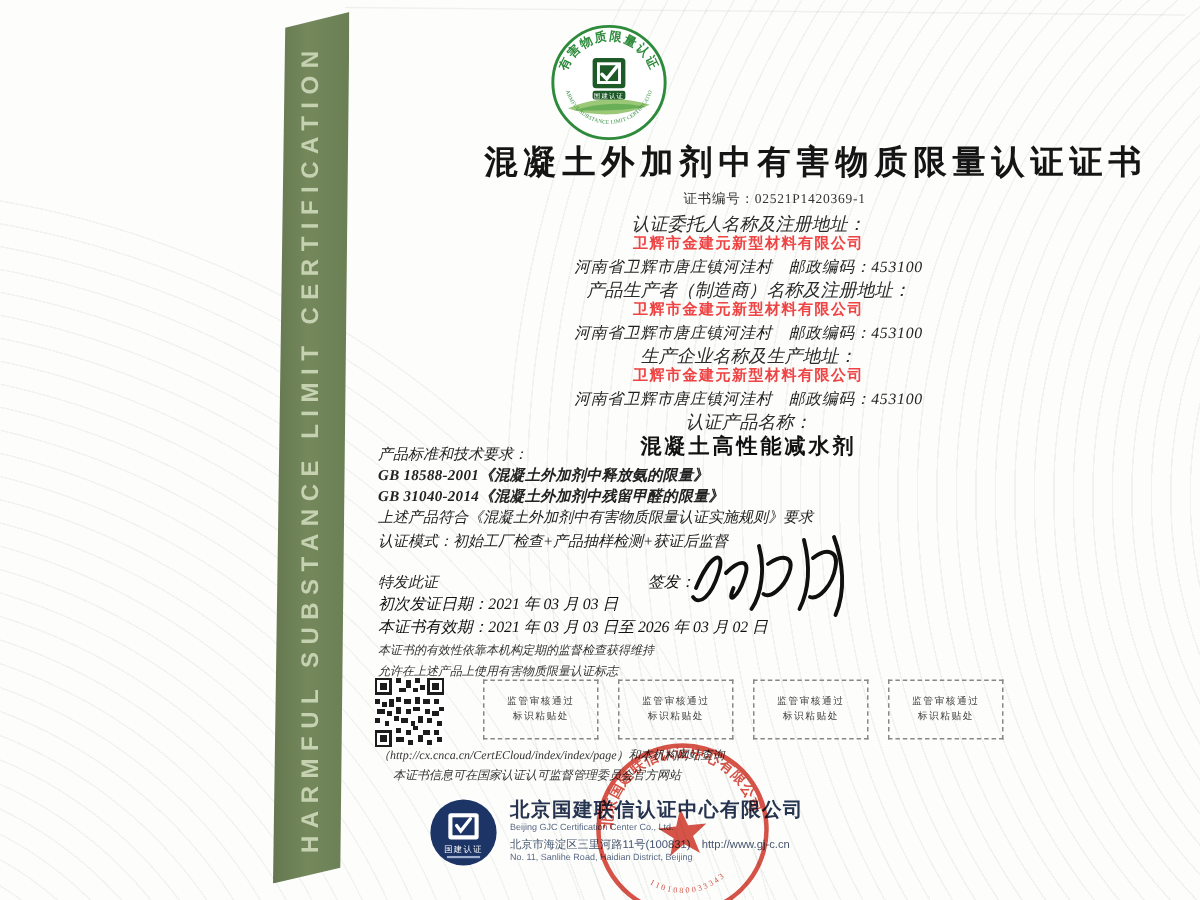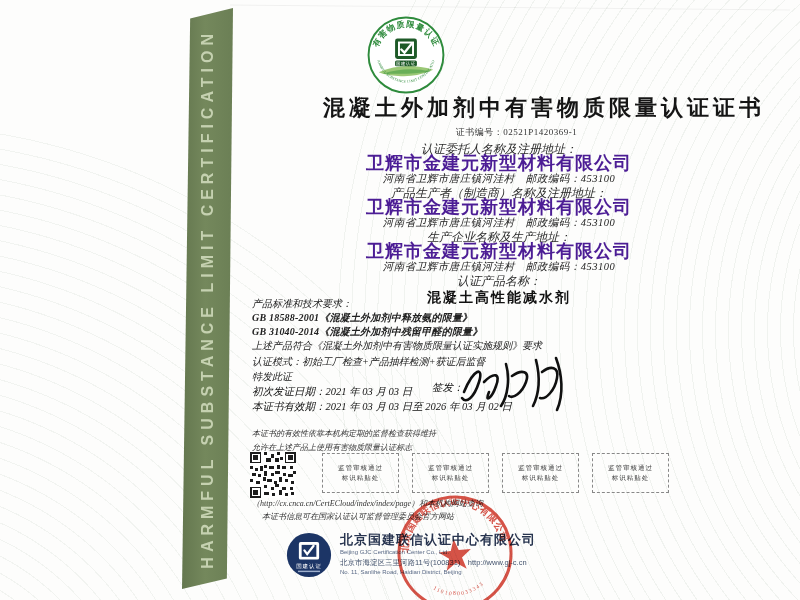--- a/index.html
+++ b/index.html
@@ -20,28 +20,28 @@
   .band-text{writing-mode:vertical-rl;transform:rotate(180deg);
     font-family:"Liberation Sans",sans-serif;font-weight:bold;font-size:16px;
     letter-spacing:5px;color:rgba(212,222,192,0.85);white-space:nowrap;}
   
   .title{position:absolute;left:233px;top:93px;width:532px;text-align:right;
     font-family:"Liberation Sans",sans-serif;font-weight:bold;font-size:22px;
     letter-spacing:4px;color:#151515;}
   .center-col{position:absolute;left:233px;top:126px;width:532px;text-align:center;color:#222;}
   .l-cert{font-size:9px;letter-spacing:.5px;margin-bottom:3px;color:#333;padding-left:35px;}
   .l-label{font-size:12px;font-style:italic;line-height:14px;color:#2b2b2b;}
-  .l-name{font-family:Liberation Sans, sans-serif;font-weight:bold;font-size:18px;line-height:15px;letter-spacing:1px;color:#4c1d95;}
+  .l-name{font-family:Liberation Mono, monospace;font-weight:bold;font-size:10px;line-height:15px;letter-spacing:1px;color:#ef4444;}
   .l-addr{font-size:10.5px;font-style:italic;line-height:15px;letter-spacing:.5px;color:#222;}
   .l-prod{font-family:"Liberation Sans",sans-serif;font-weight:bold;font-size:14px;line-height:18px;letter-spacing:2px;color:#111;}
   .left-col{position:absolute;left:252px;top:297px;width:470px;color:#222;}
   .left-col div{font-size:10px;font-style:italic;line-height:14px;}
   .left-col .gb{font-weight:bold;letter-spacing:.2px;}
   .left-col .mode{margin-top:2px;}
-  .left-col .decl{margin-top:1px;}
+  .left-col .decl{margin-top:13px;}
   .left-col .date{font-size:10.5px;line-height:15px;font-style:italic;color:#111;}
   .sign-label{position:absolute;left:432px;top:381px;font-size:10.5px;font-style:italic;color:#111;}
   .sig{position:absolute;left:448px;top:352px;}
   .notes{position:absolute;left:252px;top:427px;color:#333;}
   .notes div{font-size:8px;font-style:italic;line-height:13.5px;}
   .qr{position:absolute;left:250px;top:452px;}
   .boxes{position:absolute;left:322px;top:453px;display:flex;gap:13px;}
   .sbox{width:77px;height:40px;border:1px dashed #888;box-sizing:border-box;
     display:flex;flex-direction:column;align-items:center;justify-content:center;gap:2px;}
   .sbox span{font-size:6.5px;line-height:8px;color:#444;letter-spacing:1px;}

